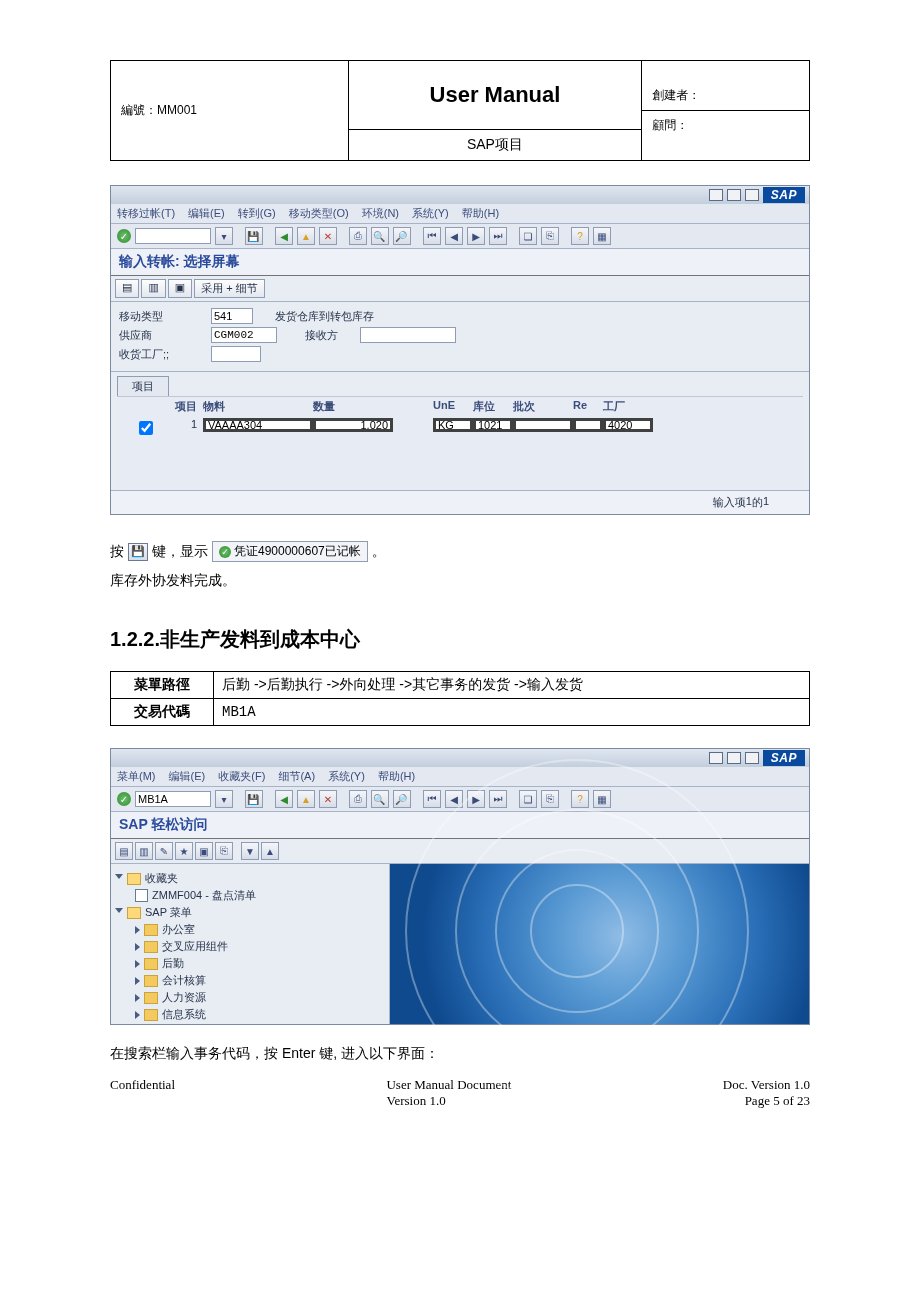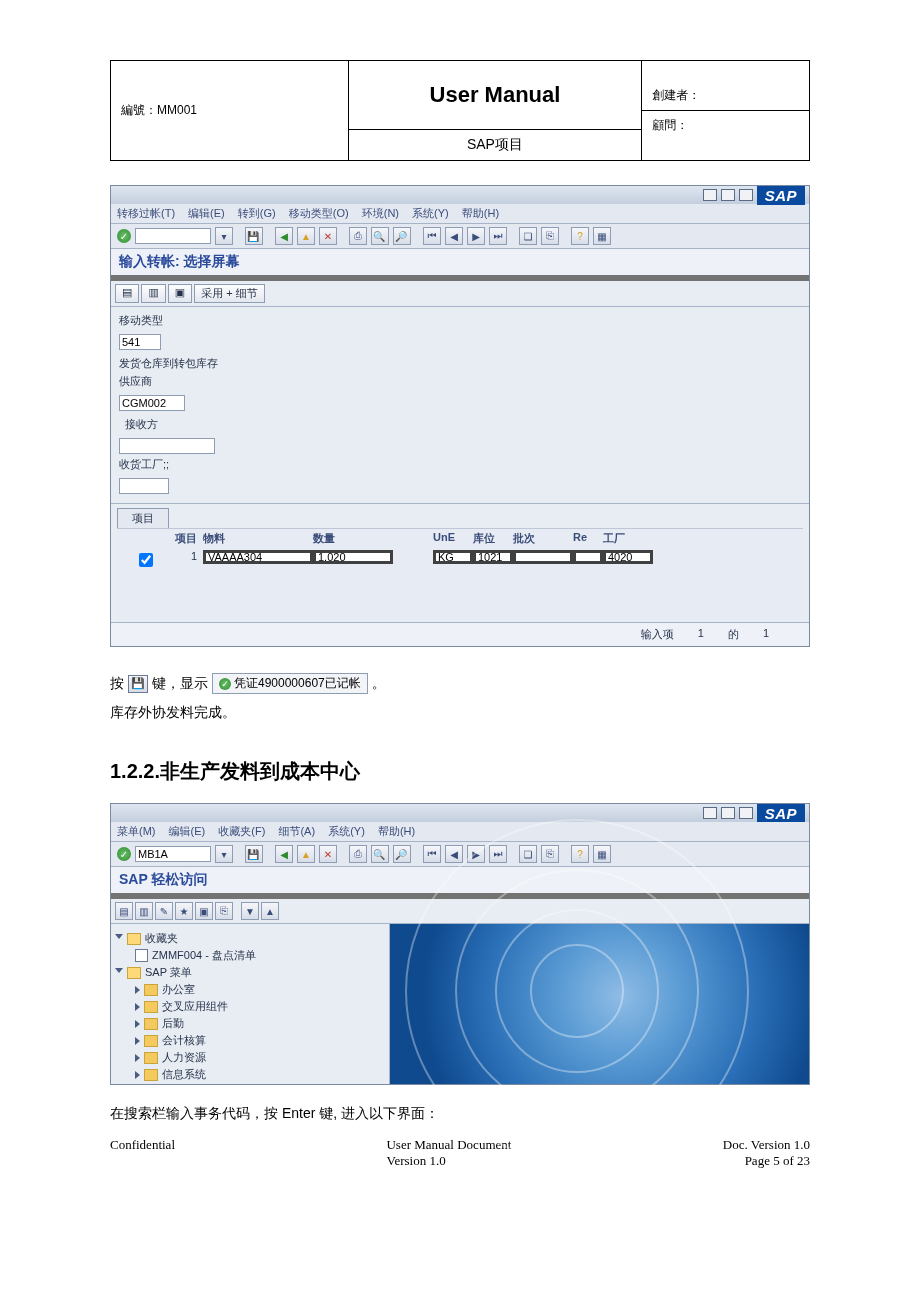--- a/index.html
+++ b/index.html
@@ -49,21 +49,21 @@
     background: linear-gradient(#dfe6f0, #c3cedd);
     height: 18px;
     padding: 0 4px;
     gap: 4px;
   }
   .sap-logo {
     background: #0a4a9e;
     color: #fff;
     font-weight: bold;
     font-style: italic;
-    font-size: 15px;
+    font-size: 12px;
     padding: 1px 8px;
     letter-spacing: .5px;
   }
   .winbtn {
     width: 12px; height: 10px;
     border: 1px solid #5a6b85;
     background: #f0f2f6;
   }
   .sap-menubar {
     background: #e3e8f1;
@@ -102,44 +102,44 @@
     display: inline-flex; align-items: center; justify-content: center;
     font-size: 10px;
     color: #3a4c7a;
   }
   .tb-sep { width: 4px; }
   .sap-screen-title {
     color: #2a4a9b;
     font-size: 14px;
     font-weight: bold;
     padding: 4px 8px;
-    border-bottom: 6px solid #737373;
+    border-bottom: 1px solid #737373;
     background: #eef1f7;
   }
   .sap-subtool {
     display: flex;
     gap: 2px;
     padding: 3px 4px;
     border-bottom: 1px solid #a7b3c6;
   }
   .sap-subtool .pill {
     border: 1px solid #8e9db4;
     background: linear-gradient(#fdfdfd,#e3e7ef);
     padding: 1px 6px;
     font-size: 11px;
   }
   .sap-form {
     padding: 6px 8px;
     border-bottom: 1px solid #a7b3c6;
   }
   .form-row {
     display: flex;
-    gap: 6px;
+    align-items: center;
+    gap: 22px;
     margin-bottom: 3px;
-    flex-direction: column;
   }
   .form-lbl { width: 70px; }
   .form-row input {
     height: 14px;
     border: 1px solid #8e9db4;
     background: #fff;
     padding: 0 2px;
     font: inherit;
   }
   .tab-head {
@@ -179,21 +179,20 @@
   }
   .grid-area {
     padding-bottom: 50px;
     border-top: 1px solid #bfc7d6;
     background: #e7ebf3;
     margin: 0 6px;
   }
   .status-row {
     display: flex;
     justify-content: flex-end;
-    gap: 24px;
     padding: 4px 40px 4px 0;
     border-top: 1px solid #a7b3c6;
     background: #eef1f7;
   }
   
   .inline-line {
     font-size: 14px;
     margin: 26px 0 10px 0;
     display: flex;
     align-items: center;
@@ -383,21 +382,21 @@
       <div class="pill">采用 + 细节</div>
     </div>
     <div class="sap-form">
       <div class="form-row">
         <span class="form-lbl">移动类型</span>
         <input style="width: 36px;" value="541">
         <span>发货仓库到转包库存</span>
       </div>
       <div class="form-row">
         <span class="form-lbl">供应商</span>
-        <input style="width: 60px;" value="CGM002">
+        <input style="width: 60px; font-family: Liberation Mono, monospace;" value="CGM002">
         <span style="margin-left:6px">接收方</span>
         <input style="width: 90px;">
       </div>
       <div class="form-row">
         <span class="form-lbl">收货工厂;;</span>
         <input style="width: 44px;">
       </div>
     </div>
     <div class="tab-head">
       <div class="tab">项目</div>
@@ -412,21 +411,21 @@
         <span class="col-un">UnE</span>
         <span class="col-sloc">库位</span>
         <span class="col-batch">批次</span>
         <span class="col-re">Re</span>
         <span class="col-plant">工厂</span>
       </div>
       <div class="grid-row">
         <span class="col-chk"><input type="checkbox" checked="" style=""></span>
         <span class="col-item">1</span>
         <span class="col-mat"><input value="VAAAA304" style=""></span>
-        <span class="col-qty"><input style="text-align: left;" value="1,020"></span>
+        <span class="col-qty"><input style="text-align: right;" value="1,020"></span>
         <span style="width:40px"></span>
         <span class="col-un"><input value="KG" style=""></span>
         <span class="col-sloc"><input value="1021" style=""></span>
         <span class="col-batch"><input style=""></span>
         <span class="col-re"><input style=""></span>
         <span class="col-plant"><input value="4020" style=""></span>
       </div>
     </div>
     <div class="status-row">
       <span>输入项</span>
@@ -445,20 +444,32 @@
       <span>凭证4900000607已记帐</span>
     </span>
     <span>。</span>
   </div>
   <p class="body-text">库存外协发料完成。</p>
 
   <h2 class="section">
     <span>1.2.2.</span><span>非生产发料到成本中心</span>
   </h2>
 
+  <table class="path-table">
+    <tbody>
+        <tr>
+      <td class="lbl">菜單路徑</td>
+      <td>后勤 -&gt;后勤执行 -&gt;外向处理 -&gt;其它事务的发货 -&gt;输入发货</td>
+    </tr>
+    <tr>
+      <td class="lbl">交易代碼</td>
+      <td style="font-family:'Courier New',monospace">MB1A</td>
+    </tr>
+  </tbody>
+    </table>
 
   <div class="sap-window easy">
     <div class="sap-titlebar">
       <div class="winbtn"></div>
       <div class="winbtn"></div>
       <div class="winbtn"></div>
       <div class="sap-logo">SAP</div>
     </div>
     <div class="sap-menubar">
       <span>菜单(M)</span>

